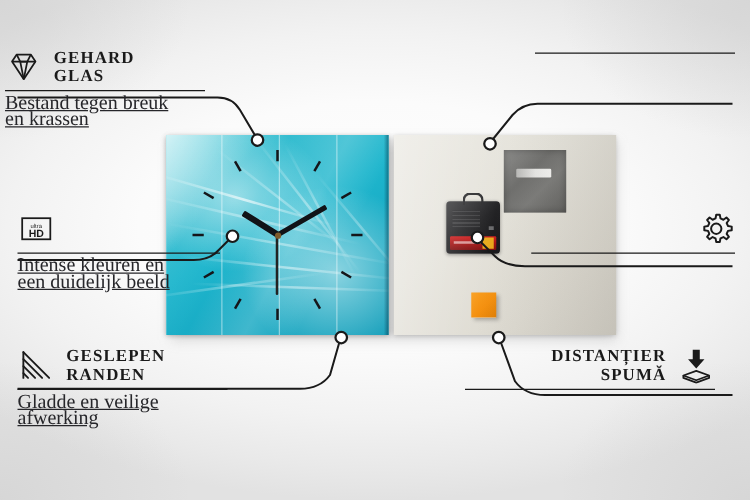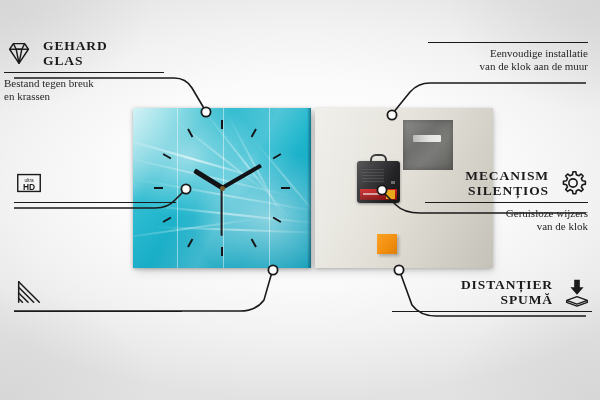--- a/index.html
+++ b/index.html
@@ -195,45 +195,46 @@
     font-weight: 700;
     text-transform: uppercase;
     white-space: pre-line;
   }
   .co-rule {
     height: 1.4px;
     background: #1a1a1a;
     margin: 4px 0 4px 0;
   }
   .co-desc {
-    font-size: 11px;
+    font-size: 16px;
     line-height: 12.5px;
     color: #26262a;
     white-space: pre-line;
+    text-decoration: underline;
   }
   .co-icon { flex: 0 0 auto; width: 30px; height: 30px; display: block; text-align: center; }
   .co-icon svg { display: block; width: 30px; height: 30px; }
 
   
   #callout-tempered-glass { left: 4px; top: 38px; width: 175px; }
   #callout-tempered-glass .co-rule { width: 160px; }
 
   #callout-hd-print { left: 14px; top: 168px; width: 180px; }
   #callout-hd-print .co-rule { width: 162px; }
 
   #callout-ground-edges { left: 14px; top: 277px; width: 180px; }
   #callout-ground-edges .co-rule { width: 168px; }
 
   #callout-metal-handles { right: 12px; top: 38px; width: 178px; }
   #callout-metal-handles .co-rule { width: 160px; margin-left: auto; }
 
   #callout-silent-mechanism { right: 12px; top: 168px; width: 178px; }
   #callout-silent-mechanism .co-rule { width: 163px; margin-left: auto; }
 
-  #callout-foam-spacer { right: 8px; top: 277px; width: 215px; }
+  #callout-foam-spacer { right: 28px; top: 277px; width: 215px; }
   #callout-foam-spacer .co-rule { width: 200px; margin-left: auto; }
 </style>
 </head>
 <body>
 
 <div id="infographic">
 
   <div class="corner-shade cs-tl"></div>
   <div class="corner-shade cs-tr"></div>
   <div class="corner-shade cs-bl"></div>
@@ -344,57 +345,56 @@
     <div class="co-head">
       <span class="co-icon">
         <svg viewBox="0 0 32 32" fill="none" stroke="#1a1a1a" stroke-width="1.5">
           <rect x="4" y="7" width="24" height="18"></rect>
           <text x="16" y="15" font-family="Liberation Sans, sans-serif" font-size="5" fill="#1a1a1a" stroke="none" text-anchor="middle">ultra</text>
           <text x="16" y="23" font-family="Liberation Sans, sans-serif" font-size="9" font-weight="bold" fill="#1a1a1a" stroke="none" text-anchor="middle">HD</text>
         </svg>
       </span>
     </div>
     <div class="co-rule"></div>
+    <div class="co-desc">Intense kleuren en
+een duidelijk beeld</div>
   </div>
 
   <div class="callout co-left" id="callout-ground-edges">
     <div class="co-head">
       <span class="co-icon">
         <svg viewBox="0 0 32 32" fill="none" stroke="#1a1a1a" stroke-width="1.6" stroke-linecap="round">
           <path d="M5 5 L27 27"></path>
             <path d="M5 11 L21 27"></path>
             <path d="M5 17 L15 27"></path>
             <path d="M5 23 L9 27"></path>
           <path d="M5 5 L5 27"></path>
         </svg>
       </span>
-    </div>
-    <div class="co-rule"></div>
+      <span class="co-title">GESLEPEN
+RANDEN</span>
+    </div>
+    <div class="co-rule"></div>
+    <div class="co-desc">Gladde en veilige afwerking</div>
   </div>
 
   <div class="callout co-right" id="callout-metal-handles">
     <div class="co-rule"></div>
-    <div class="co-desc">Eenvoudige installatie
-van de klok aan de muur</div>
   </div>
 
   <div class="callout co-right" id="callout-silent-mechanism">
     <div class="co-head">
       <span class="co-icon">
         <svg viewBox="0 0 32 32" fill="none" stroke="#1a1a1a" stroke-width="1.7" stroke-linejoin="round">
           <path d="M16 4 l3 0 0.6 3.2 2.5 1.1 2.6-1.9 2.1 2.1 -1.9 2.6 1.1 2.5 3.2 0.6 0 3 -3.2 0.6 -1.1 2.5 1.9 2.6 -2.1 2.1 -2.6-1.9 -2.5 1.1 -0.6 3.2 -3 0 -0.6-3.2 -2.5-1.1 -2.6 1.9 -2.1-2.1 1.9-2.6 -1.1-2.5 -3.2-0.6 0-3 3.2-0.6 1.1-2.5 -1.9-2.6 2.1-2.1 2.6 1.9 2.5-1.1 0.6-3.2 z"></path>
           <circle cx="16" cy="16" r="4.4"></circle>
         </svg>
       </span>
-      <span class="co-title">MECANISM
-SILENȚIOS</span>
-    </div>
-    <div class="co-rule"></div>
-    <div class="co-desc">Geruisloze wijzers
-van de klok</div>
+    </div>
+    <div class="co-rule"></div>
   </div>
 
   <div class="callout co-right" id="callout-foam-spacer">
     <div class="co-head">
       <span class="co-icon">
         <svg viewBox="0 0 32 32" fill="none" stroke="#1a1a1a" stroke-width="1.5" stroke-linejoin="round">
           <path d="M13 3 h6 v8 h4 l-7 8 -7-8 h4 z" fill="#1a1a1a" stroke="none"></path>
           <path d="M16 21 L27 25 L16 29 L5 25 Z"></path>
           <path d="M5 25 v2 l11 4 11-4 v-2"></path>
         </svg>

